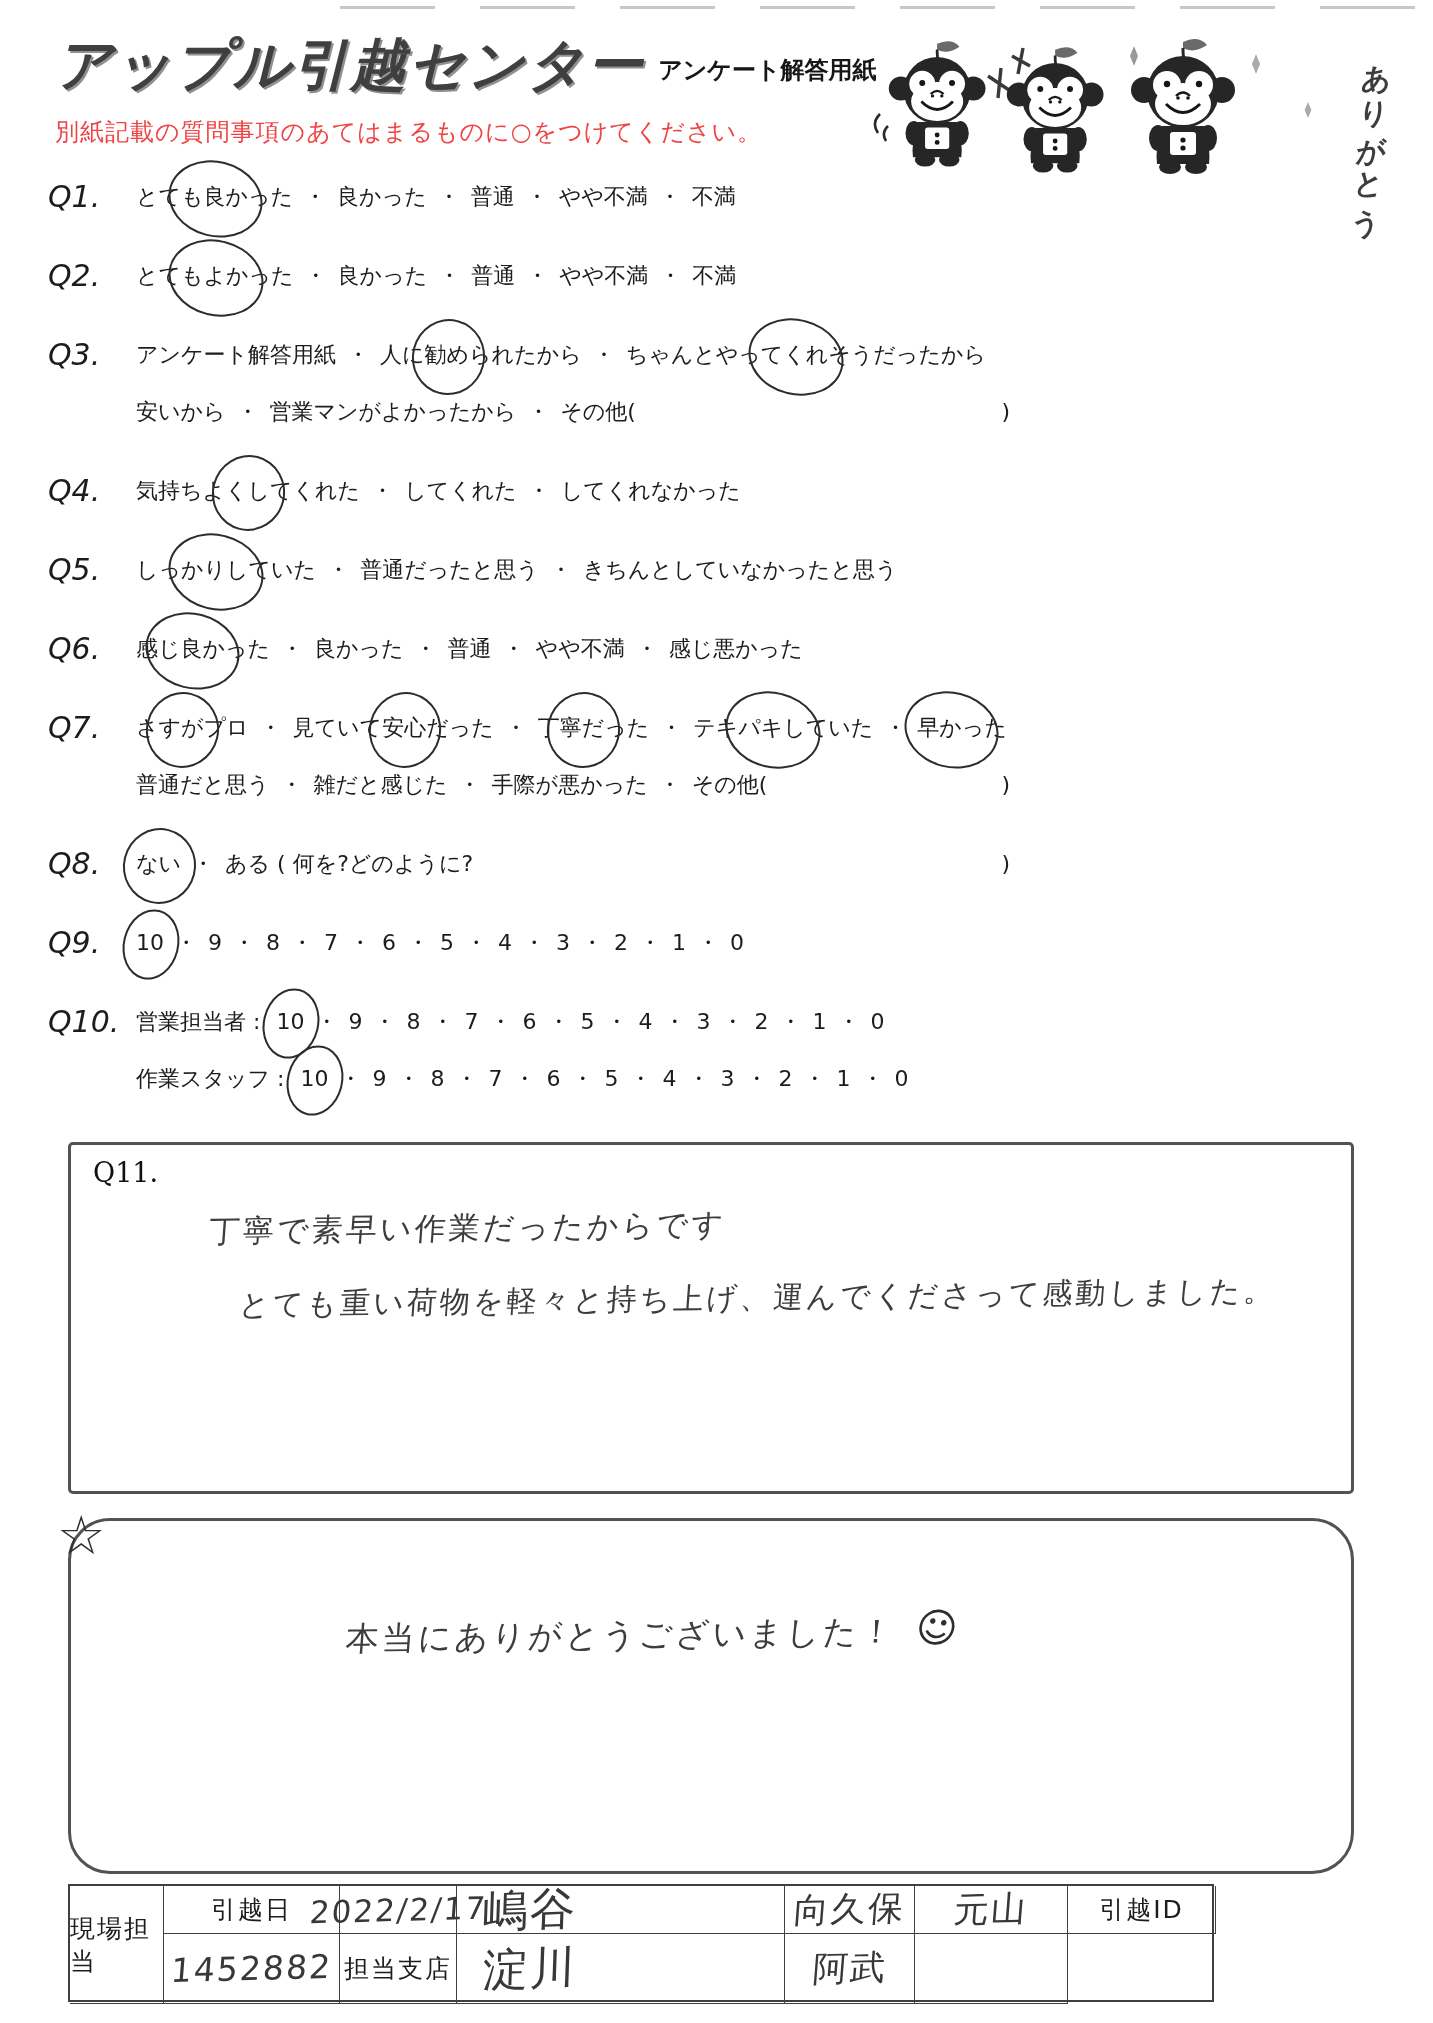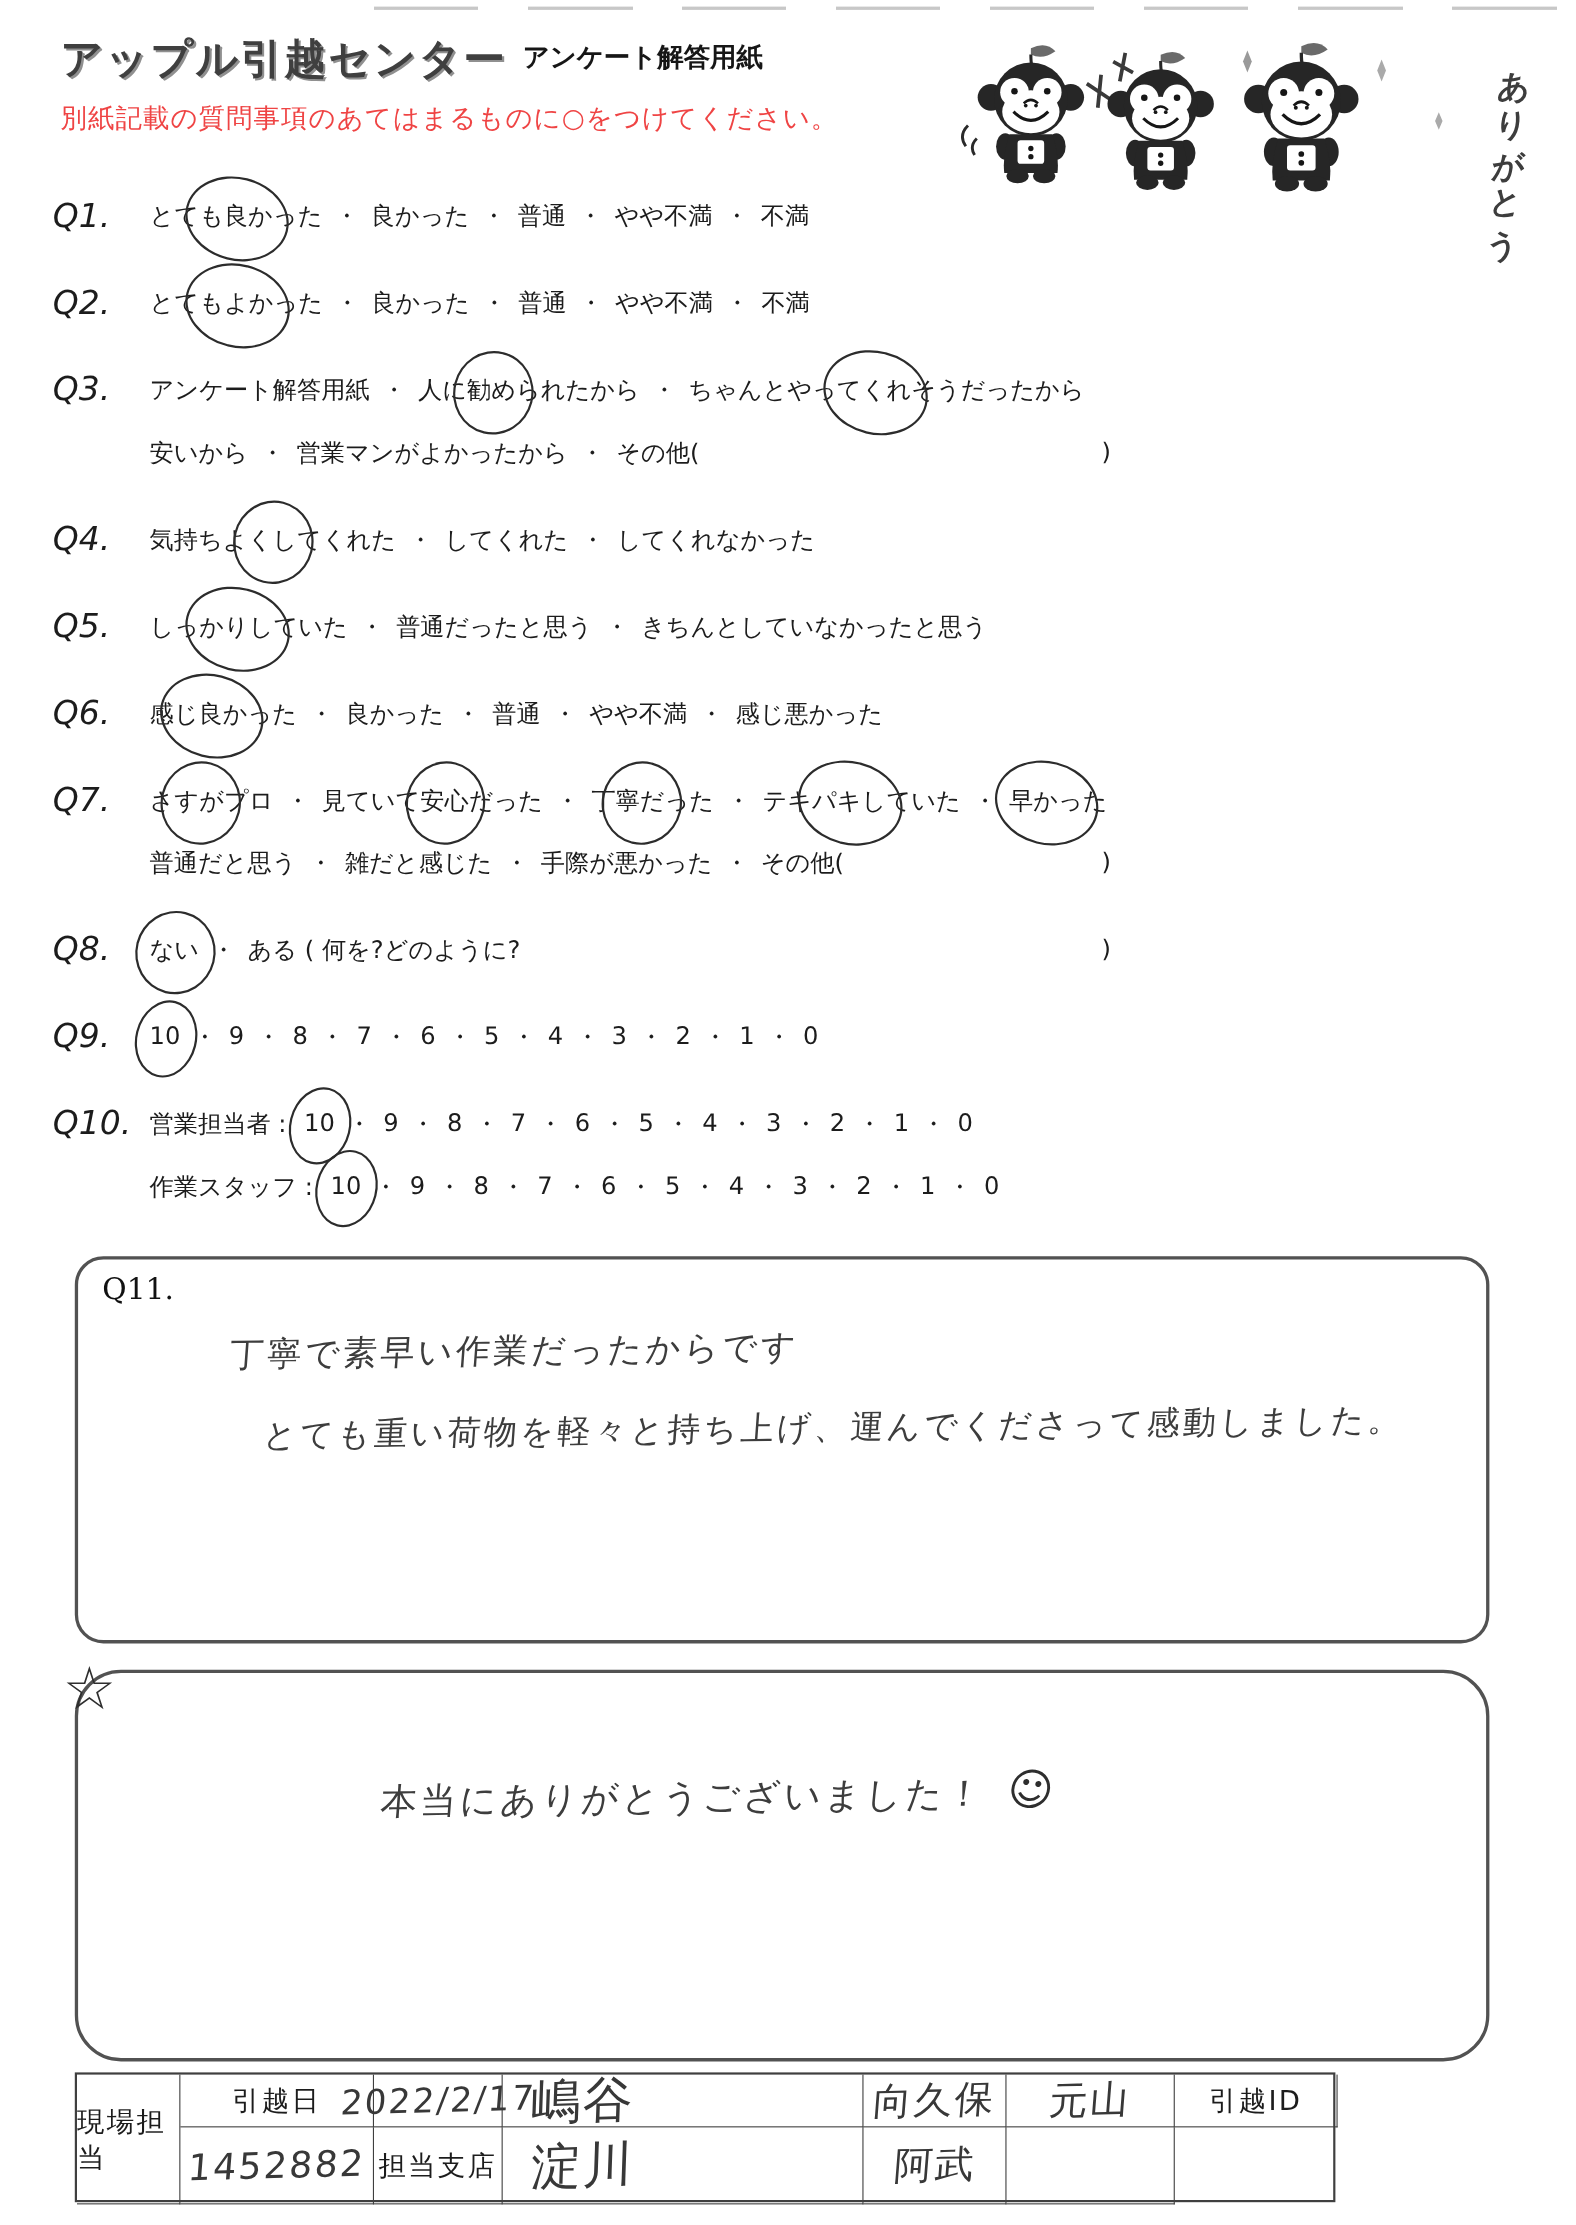--- a/index.html
+++ b/index.html
@@ -5,22 +5,22 @@
   html,body{margin:0;padding:0;background:#e8e8e8;}
   .page{position:relative;width:1433px;height:2023px;background:#ffffff;margin:0 auto;
         font-family:"DejaVu Sans",sans-serif;color:#1c1c1c;overflow:hidden;}
 
   
   .top-artifact{position:absolute;left:340px;top:6px;width:1090px;height:3px;opacity:.55;
     background:repeating-linear-gradient(90deg,#9a9a9a 0 95px,transparent 95px 140px);}
 
   
   .header{position:absolute;left:55px;top:28px;white-space:nowrap;}
-  .brand{display:inline-block;font-size:38px;font-weight:bold;letter-spacing:2px;color:#3f3f3f;
-         text-shadow:2px 2px 0 #909090;}
+  .brand{display:inline-block;font-size:56px;font-weight:bold;letter-spacing:2px;color:#3f3f3f;
+         text-shadow:2px 2px 0 #909090;font-style:italic;}
   .doc-title{display:inline-block;font-size:24px;font-weight:bold;color:#161616;margin-left:14px;vertical-align:6px;}
   .instruction{font-size:24px;margin-top:12px;color:#ef4444;letter-spacing:1px;}
 
   
   .mascots{position:absolute;left:872px;top:36px;width:455px;height:142px;}
   .thanks{position:absolute;left:1352px;top:44px;height:200px;writing-mode:vertical-rl;
           font-size:29px;font-weight:bold;color:#4a4a4a;letter-spacing:7px;
           transform:rotate(10deg) skewY(-3deg);}
 
   
@@ -31,21 +31,21 @@
   .q-prefix{margin-right:16px;}
   .q-sep{margin:0 11px;}
   .spacer{flex:1;}
   .q-paren{font-size:22px;}
   .circ{position:relative;display:inline-block;}
   .circ::before{content:"";position:absolute;left:-13px;right:-15px;top:-21px;bottom:-25px;
     border:2.6px solid #2c2c2c;border-radius:50%;transform:rotate(14deg);}
 
   
   .q11-box{position:absolute;left:68px;top:1142px;width:1280px;height:346px;
-           border:3px solid #525252;border-radius:26px;}
+           border:3px solid #525252;border-radius:5px;}
   .q11-label{position:absolute;left:22px;top:12px;font-family:"DejaVu Serif",serif;font-size:27px;color:#111;}
   .hw{color:#3d3d3d;letter-spacing:3px;transform:skewX(-5deg) rotate(-0.8deg);transform-origin:left center;white-space:nowrap;}
   .q11-hw1{position:absolute;left:138px;top:66px;font-size:31px;}
   .q11-hw2{position:absolute;left:168px;top:140px;font-size:30px;}
 
   .star-box{position:absolute;left:68px;top:1518px;width:1280px;height:350px;
             border:3px solid #525252;border-radius:42px;}
   .star{position:absolute;left:-14px;top:-12px;font-size:54px;color:#2e2e2e;line-height:1;}
   .star-hw{position:absolute;left:275px;top:92px;font-size:33px;}
   .smiley{display:inline-block;margin-left:20px;font-size:40px;transform:rotate(10deg);color:#2e2e2e;letter-spacing:0;}

